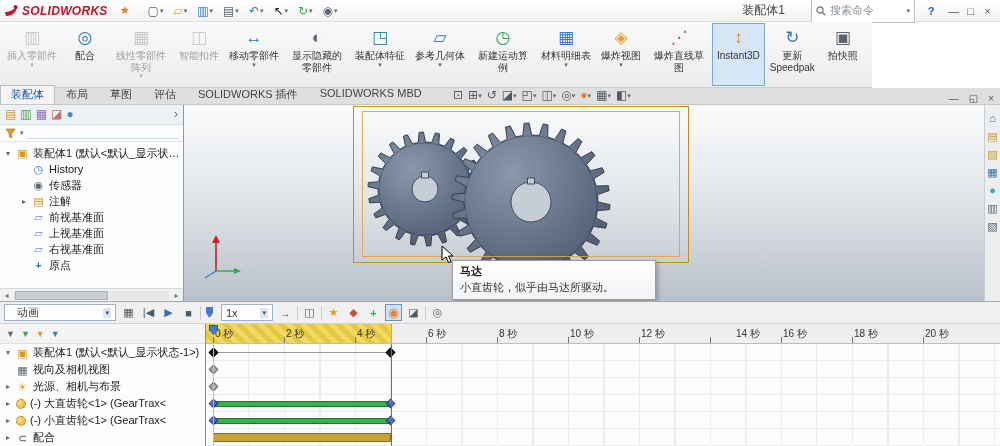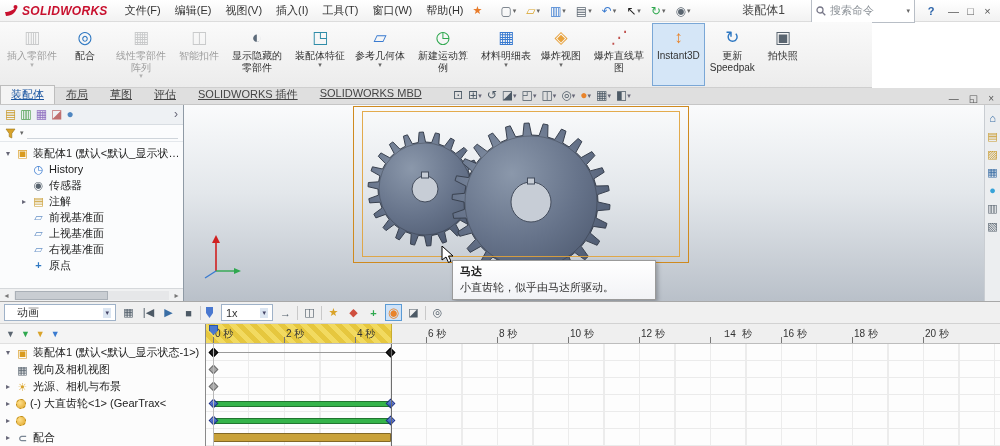--- a/index.html
+++ b/index.html
@@ -54,21 +54,21 @@
   [data-icon="explode-line-sketch-icon"]::before{content:"⋰";color:#c0504d;}
   [data-icon="instant3d-icon"]::before{content:"↕";color:#e8832a;}
   [data-icon="update-speedpak-icon"]::before{content:"↻";color:#2f78c2;}
   [data-icon="take-snapshot-icon"]::before{content:"▣";color:#5a6570;}
   .rlabel{font-size:10px;color:#333;text-align:center;line-height:1.15;white-space:pre-line;margin-top:1px;}
   .rarrow{font-size:7px;color:#666;line-height:6px;}
 
   
   .tabbar{position:absolute;left:0;top:88px;width:1000px;height:17px;background:#dfdfdf;
     border-bottom:1px solid #c6c6c6;display:flex;align-items:flex-end;}
-  .tab{padding:1px 10px 2px;font-size:11px;color:#444;border:1px solid transparent;border-bottom:none;cursor:default;text-decoration:underline;}
+  .tab{padding:1px 10px 2px;font-size:11px;color:#444;border:1px solid transparent;border-bottom:none;cursor:default;}
   .tab[data-active="true"]{background:#f4f4f4;border-color:#bdbdbd;color:#1a55a0;}
   .tabs{display:flex;}
   .doc-controls{display:flex;align-items:center;margin-left:auto;margin-right:4px;gap:6px;}
   .dwc{color:#555;font-size:10px;padding:0 2px;}
 
   
   .hud{position:absolute;left:452px;top:87px;height:17px;display:flex;align-items:center;gap:3px;z-index:30;}
   .hitem{display:flex;align-items:center;padding:0 1px;}
   .hg{font-size:12px;color:#4d5a66;line-height:13px;}
   .ha{font-size:7px;color:#667;}
@@ -192,30 +192,20 @@
 <div id="app">
 
   <div class="menubar">
     <div class="logo">
       <svg width="15" height="14" viewBox="0 0 15 14">
         <path d="M2,12 C8,12 13,8 13,2 C10,6 5,8 1,8 Z" fill="#c8102e"></path>
         <circle cx="11.5" cy="3" r="2" fill="#c8102e"></circle>
       </svg>
       <span class="logo-text">SOLIDWORKS</span>
     </div>
-    <div class="menus" style="display:flex;">
-
-    <span class="menu-item">文件(F)</span>
-        <span class="menu-item">编辑(E)</span>
-        <span class="menu-item">视图(V)</span>
-        <span class="menu-item">插入(I)</span>
-        <span class="menu-item">工具(T)</span>
-        <span class="menu-item">窗口(W)</span>
-        <span class="menu-item">帮助(H)</span>
-      </div>
     <span class="pin-icon">★</span>
     <div class="quick">
 
         <span class="qitem">
           <span class="qg" data-nm="new-file-icon">▢</span>
           <span class="qa">▾</span>
         </span>
 
         <span class="qitem">
           <span class="qg" data-nm="open-file-icon">▱</span>
@@ -288,20 +278,25 @@
           <span class="rlabel">线性零部件阵列</span>
           <span class="rarrow">▾</span>
         </div>
 
         <div class="rbtn" data-disabled="true">
           <span class="ric" data-icon="smart-fasteners-icon"></span>
           <span class="rlabel">智能扣件</span>
           <span class="rarrow"></span>
         </div>
 
+        <div class="rbtn">
+          <span class="ric" data-icon="move-component-icon"></span>
+          <span class="rlabel">移动零部件</span>
+          <span class="rarrow">▾</span>
+        </div>
 
         <div class="rbtn">
           <span class="ric" data-icon="show-hidden-icon"></span>
           <span class="rlabel">显示隐藏的零部件</span>
           <span class="rarrow"></span>
         </div>
 
         <div class="rbtn">
           <span class="ric" data-icon="assembly-features-icon"></span>
           <span class="rlabel">装配体特征</span>
@@ -623,20 +618,21 @@
 
             <div class="trow">
               <span class="texp">▸</span>
               <span class="ticon" data-icon="gear-part-icon"></span>
               <span class="tlabel">(-) 大直齿轮&lt;1&gt; (GearTrax&lt;</span>
             </div>
 
             <div class="trow">
               <span class="texp">▸</span>
               <span class="ticon" data-icon="gear-part-icon"></span>
+              <span class="tlabel">(-) 小直齿轮&lt;1&gt; (GearTrax&lt;</span>
             </div>
 
             <div class="trow">
               <span class="texp">▸</span>
               <span class="ticon" data-icon="mates-icon"></span>
               <span class="tlabel">配合</span>
             </div>
           </div>
       </div>
       <div class="mm-right">
@@ -650,21 +646,21 @@
             <span class="tl-lab" style="left: 151px;">4 秒</span>
             <div class="tl-tick" style="left: 220px;"></div>
             <span class="tl-lab" style="left: 222px;">6 秒</span>
             <div class="tl-tick" style="left: 291px;"></div>
             <span class="tl-lab" style="left: 293px;">8 秒</span>
             <div class="tl-tick" style="left: 362px;"></div>
             <span class="tl-lab" style="left: 364px;">10 秒</span>
             <div class="tl-tick" style="left: 433px;"></div>
             <span class="tl-lab" style="left: 435px;">12 秒</span>
             <div class="tl-tick" style="left: 504px;"></div>
-            <span class="tl-lab" style="left: 518px; font-family: Liberation Mono, monospace;">14 秒</span>
+            <span class="tl-lab" style="left: 530px;">14 秒</span>
             <div class="tl-tick" style="left: 575px;"></div>
             <span class="tl-lab" style="left: 577px;">16 秒</span>
             <div class="tl-tick" style="left: 646px;"></div>
             <span class="tl-lab" style="left: 648px;">18 秒</span>
             <div class="tl-tick" style="left: 717px;"></div>
             <span class="tl-lab" style="left: 719px;">20 秒</span>
             <div class="tl-playhead" style="left: 3px;"></div>
           </div>
         <div class="mm-grid">
             <div class="tl-line" style="left: 7px; width: 177.5px; top: 8px;"></div>

